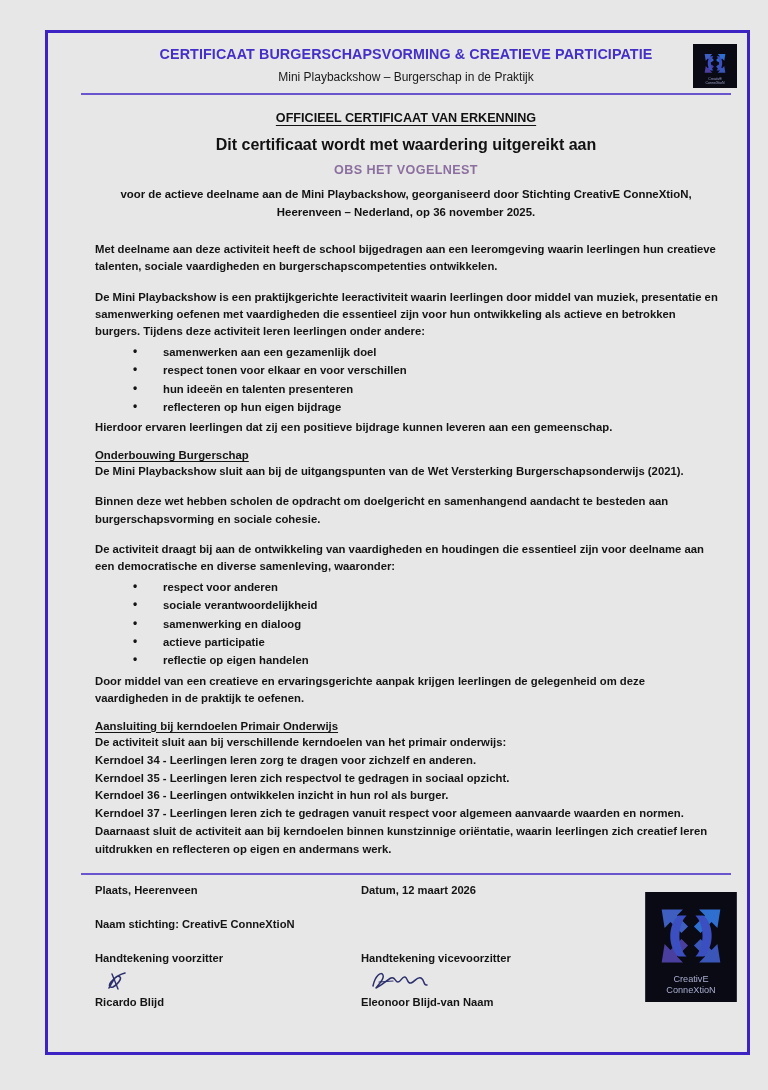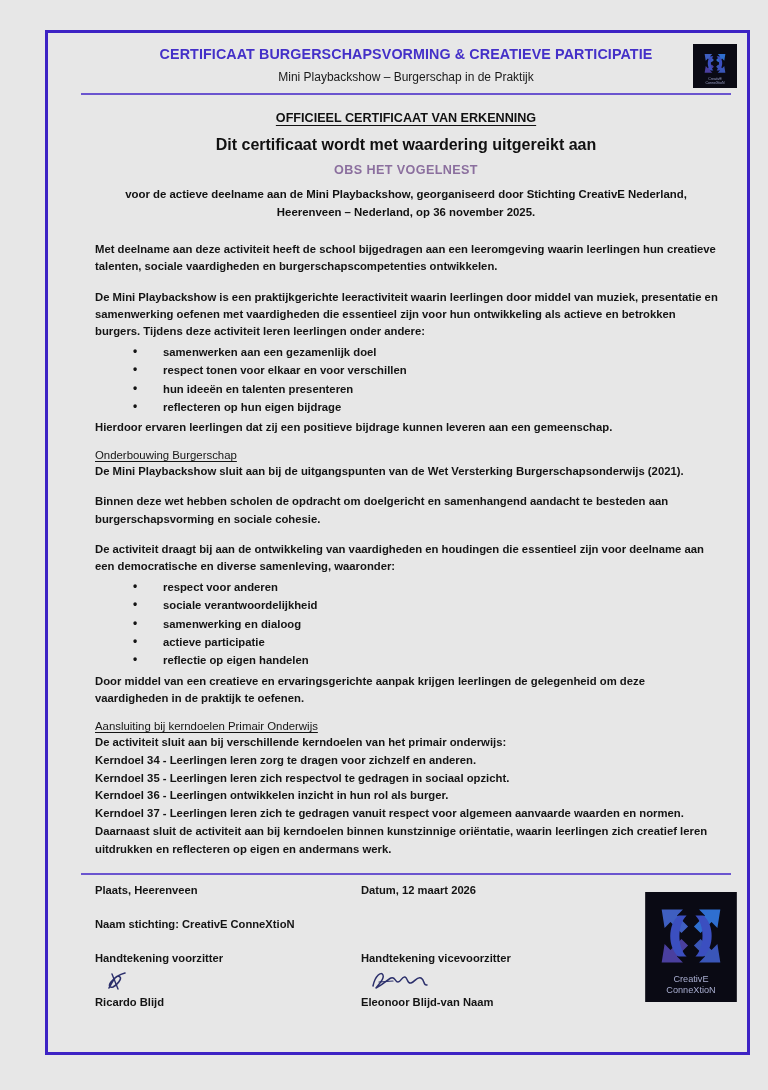--- a/index.html
+++ b/index.html
@@ -118,21 +118,21 @@
     color: #141414;
     line-height: 1.52;
     margin: 0 0 13px 0;
     text-align: left;
   }
   .para.tight {
     margin-bottom: 2px;
   }
   .section-heading {
     font-size: 11.4px;
-    font-weight: normal;
+    font-weight: bold;
     color: #141414;
     text-decoration: underline;
     text-underline-offset: 2px;
     margin: 10px 0 2px 0;
   }
   ul.bullets {
     list-style: none;
     margin: 3px 0 3px 0;
     padding: 0 0 0 38px;
   }
@@ -236,21 +236,21 @@
       </div>
       <div class="cert-title">CERTIFICAAT BURGERSCHAPSVORMING &amp; CREATIEVE PARTICIPATIE</div>
       <div class="cert-subtitle">Mini Playbackshow – Burgerschap in de Praktijk</div>
       <hr class="header-rule">
     </div>
 
     <div class="intro">
       <div class="official-line">OFFICIEEL CERTIFICAAT VAN ERKENNING</div>
       <div class="awarded-line">Dit certificaat wordt met waardering uitgereikt aan</div>
       <div class="school-name">OBS HET VOGELNEST</div>
-      <div class="reason-line">voor de actieve deelname aan de Mini Playbackshow, georganiseerd door Stichting CreativE Nederland,</div>
+      <div class="reason-line">voor de actieve deelname aan de Mini Playbackshow, georganiseerd door Stichting CreativE ConneXtioN,</div>
       <div class="reason-line">Heerenveen – Nederland, op 36 november 2025.</div>
     </div>
 
     <div class="body-block">
 
       <p class="para">Met deelname aan deze activiteit heeft de school bijgedragen aan een leeromgeving waarin leerlingen hun creatieve talenten, sociale vaardigheden en burgerschapscompetenties ontwikkelen.</p>
 
       <p class="para tight">De Mini Playbackshow is een praktijkgerichte leeractiviteit waarin leerlingen door middel van muziek, presentatie en samenwerking oefenen met vaardigheden die essentieel zijn voor hun ontwikkeling als actieve en betrokken burgers. Tijdens deze activiteit leren leerlingen onder andere:</p>
 
       <ul class="bullets">

